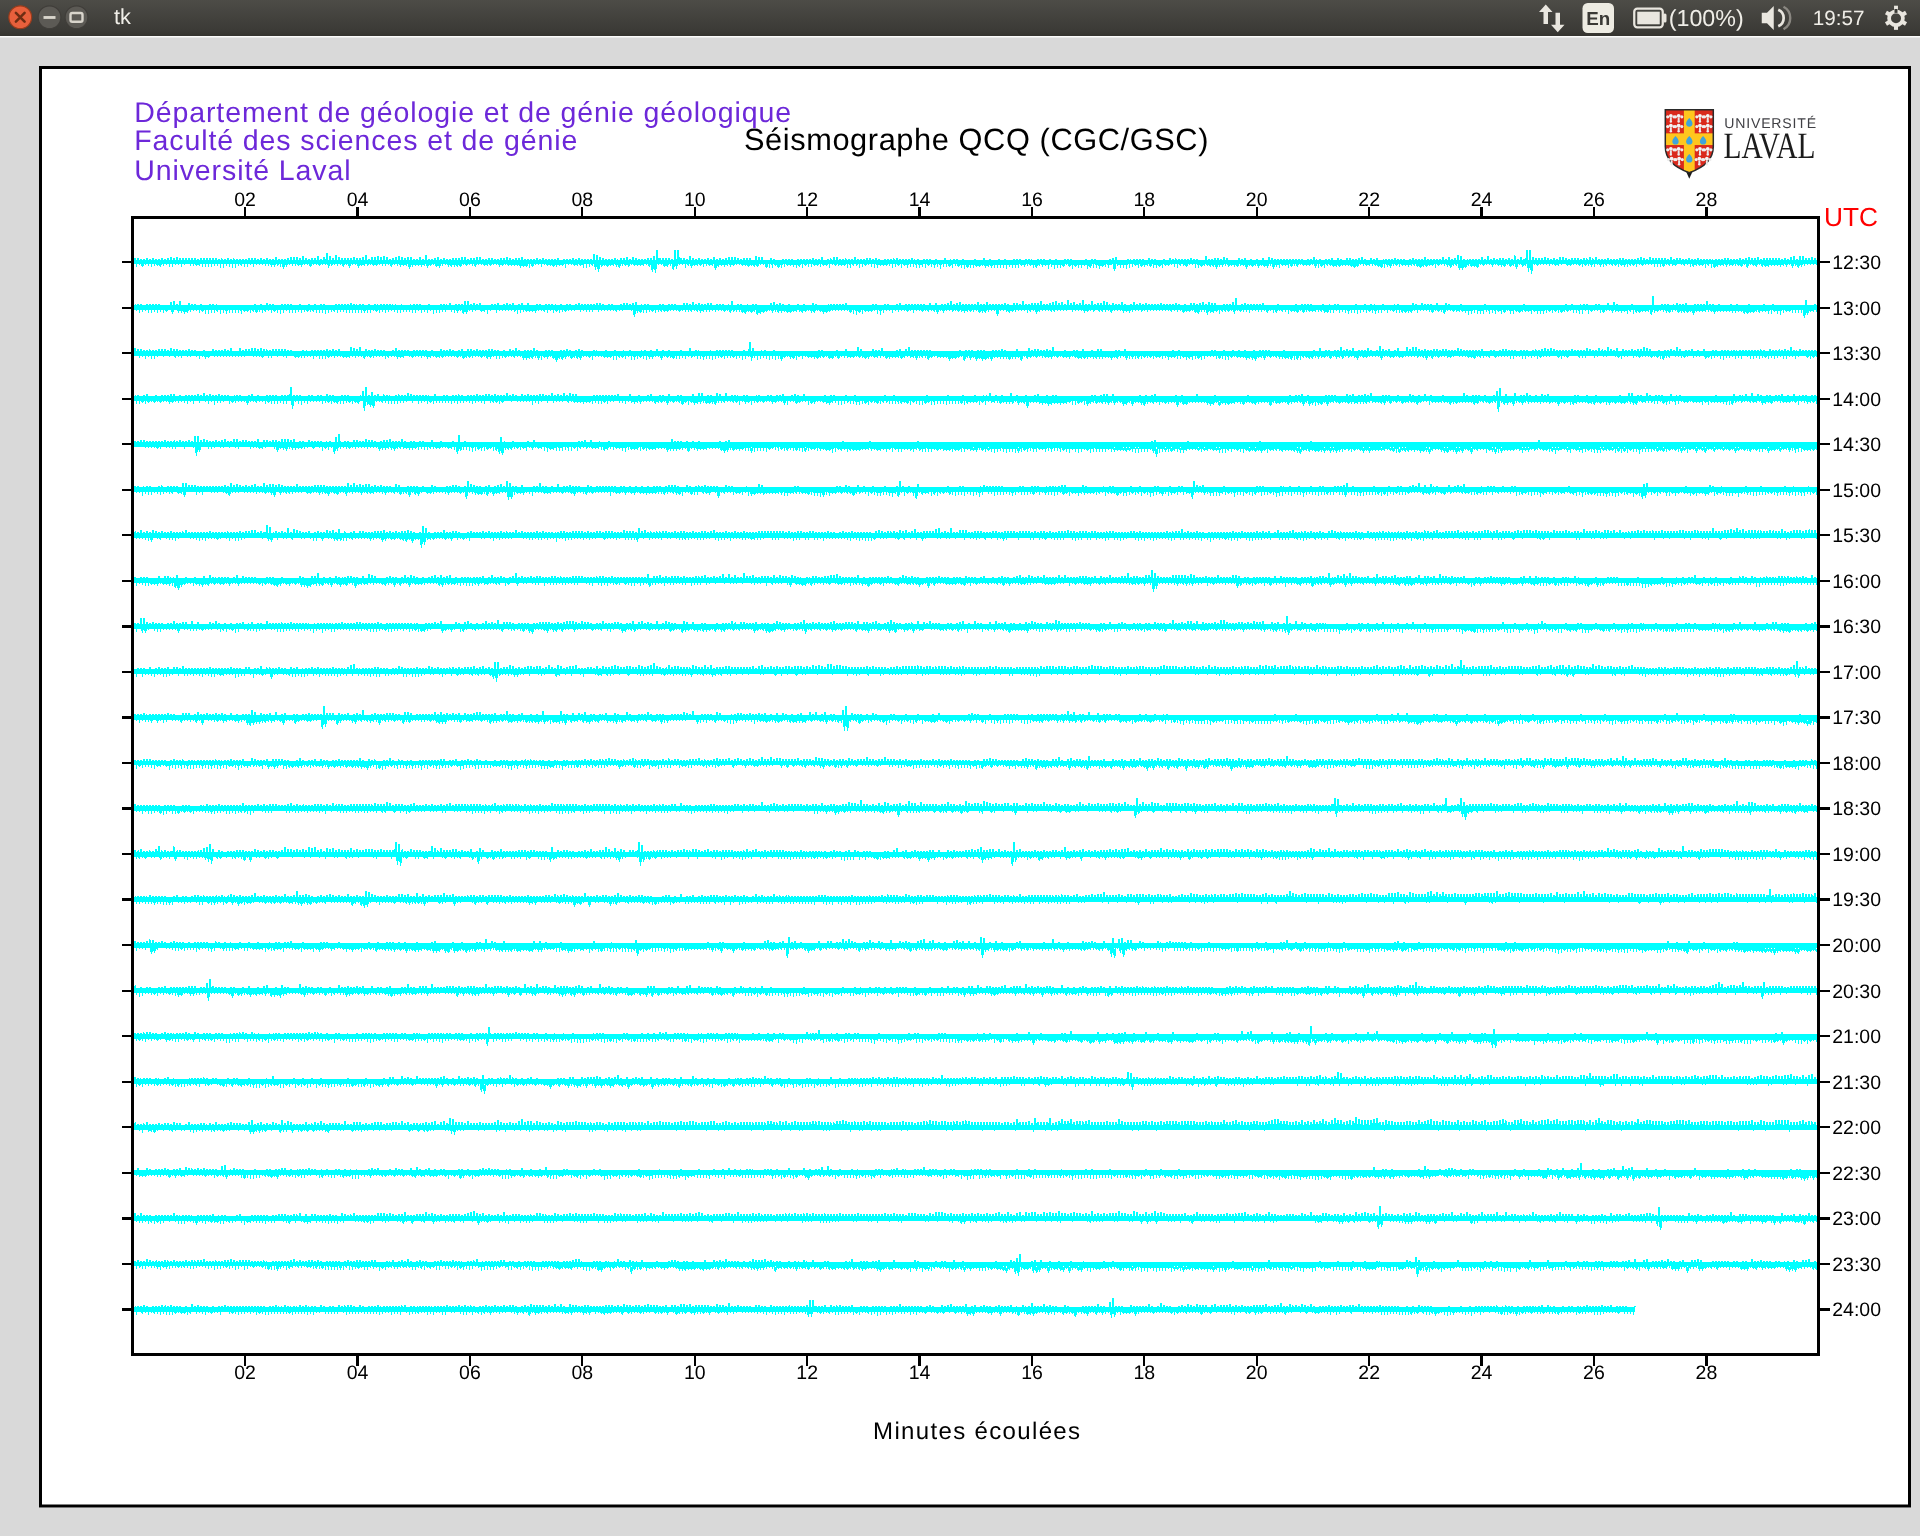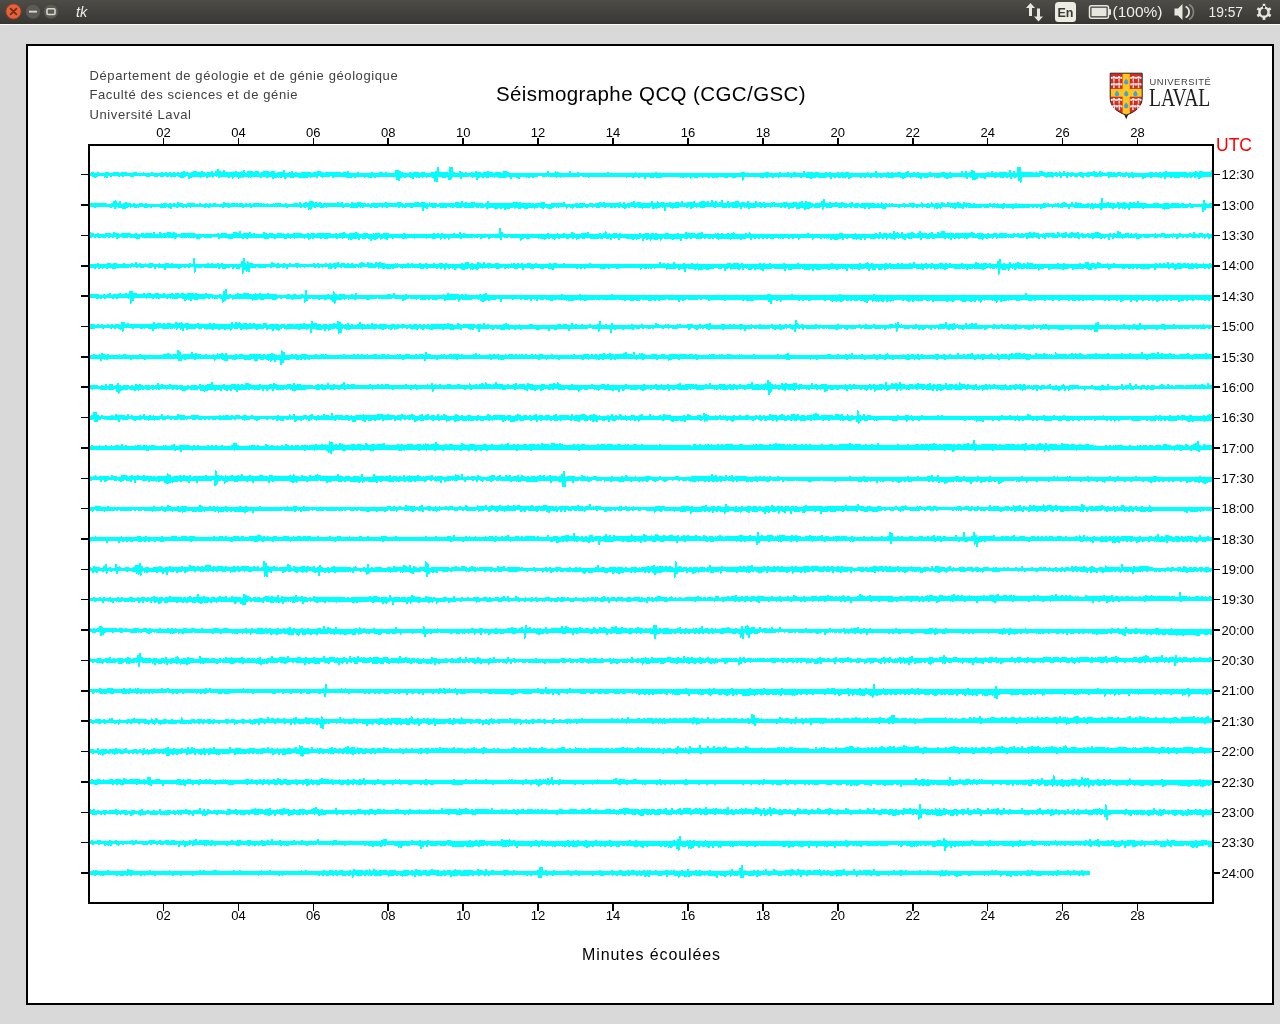--- a/index.html
+++ b/index.html
@@ -1,22 +1,22 @@
 <!DOCTYPE html>
 <html><head>
 <meta charset="utf-8">
 <style>
 html,body{margin:0;padding:0;width:1280px;height:1024px;background:#d9d9d9;overflow:hidden;
 font-family:"Liberation Sans",sans-serif;}
 #topbar{position:absolute;left:0;top:0;width:1280px;height:24px;
 background:linear-gradient(#4d4c47,#3b3a36 85%,#35342f);}
-.tbtxt{position:absolute;color:#f0eee8;font-size:14.5px;font-style:italic;}
+.tbtxt{position:absolute;color:#f0eee8;font-size:14.5px;}
 #panel{position:absolute;left:26px;top:44px;width:1243.5px;height:957px;
 background:#ffffff;border:2px solid #000;}
-#hdr{position:absolute;left:89.5px;top:66px;font-size:13px;letter-spacing:0.6px;line-height:19.3px;color:#404040;}
+#hdr{position:absolute;left:89.5px;top:66px;font-size:19px;letter-spacing:0.6px;line-height:19.3px;color:#6d28d9;}
 #title{position:absolute;left:0;top:83px;width:1302px;text-align:center;font-size:20.5px;letter-spacing:0.4px;line-height:21px;color:#000;}
 #xlab{position:absolute;left:0;top:946.5px;width:1303px;text-align:center;font-size:16px;letter-spacing:0.9px;line-height:16px;color:#000;}
 #plotsvg{position:absolute;left:0;top:0;}
 #logo{position:absolute;left:1109px;top:72px;}
 </style>
 </head>
 <body>
 <div id="panel"></div>
 <div id="hdr">Département de géologie et de génie géologique<br>Faculté des sciences et de génie<br>Université Laval</div>
 <div id="title">Séismographe QCQ (CGC/GSC)</div>

